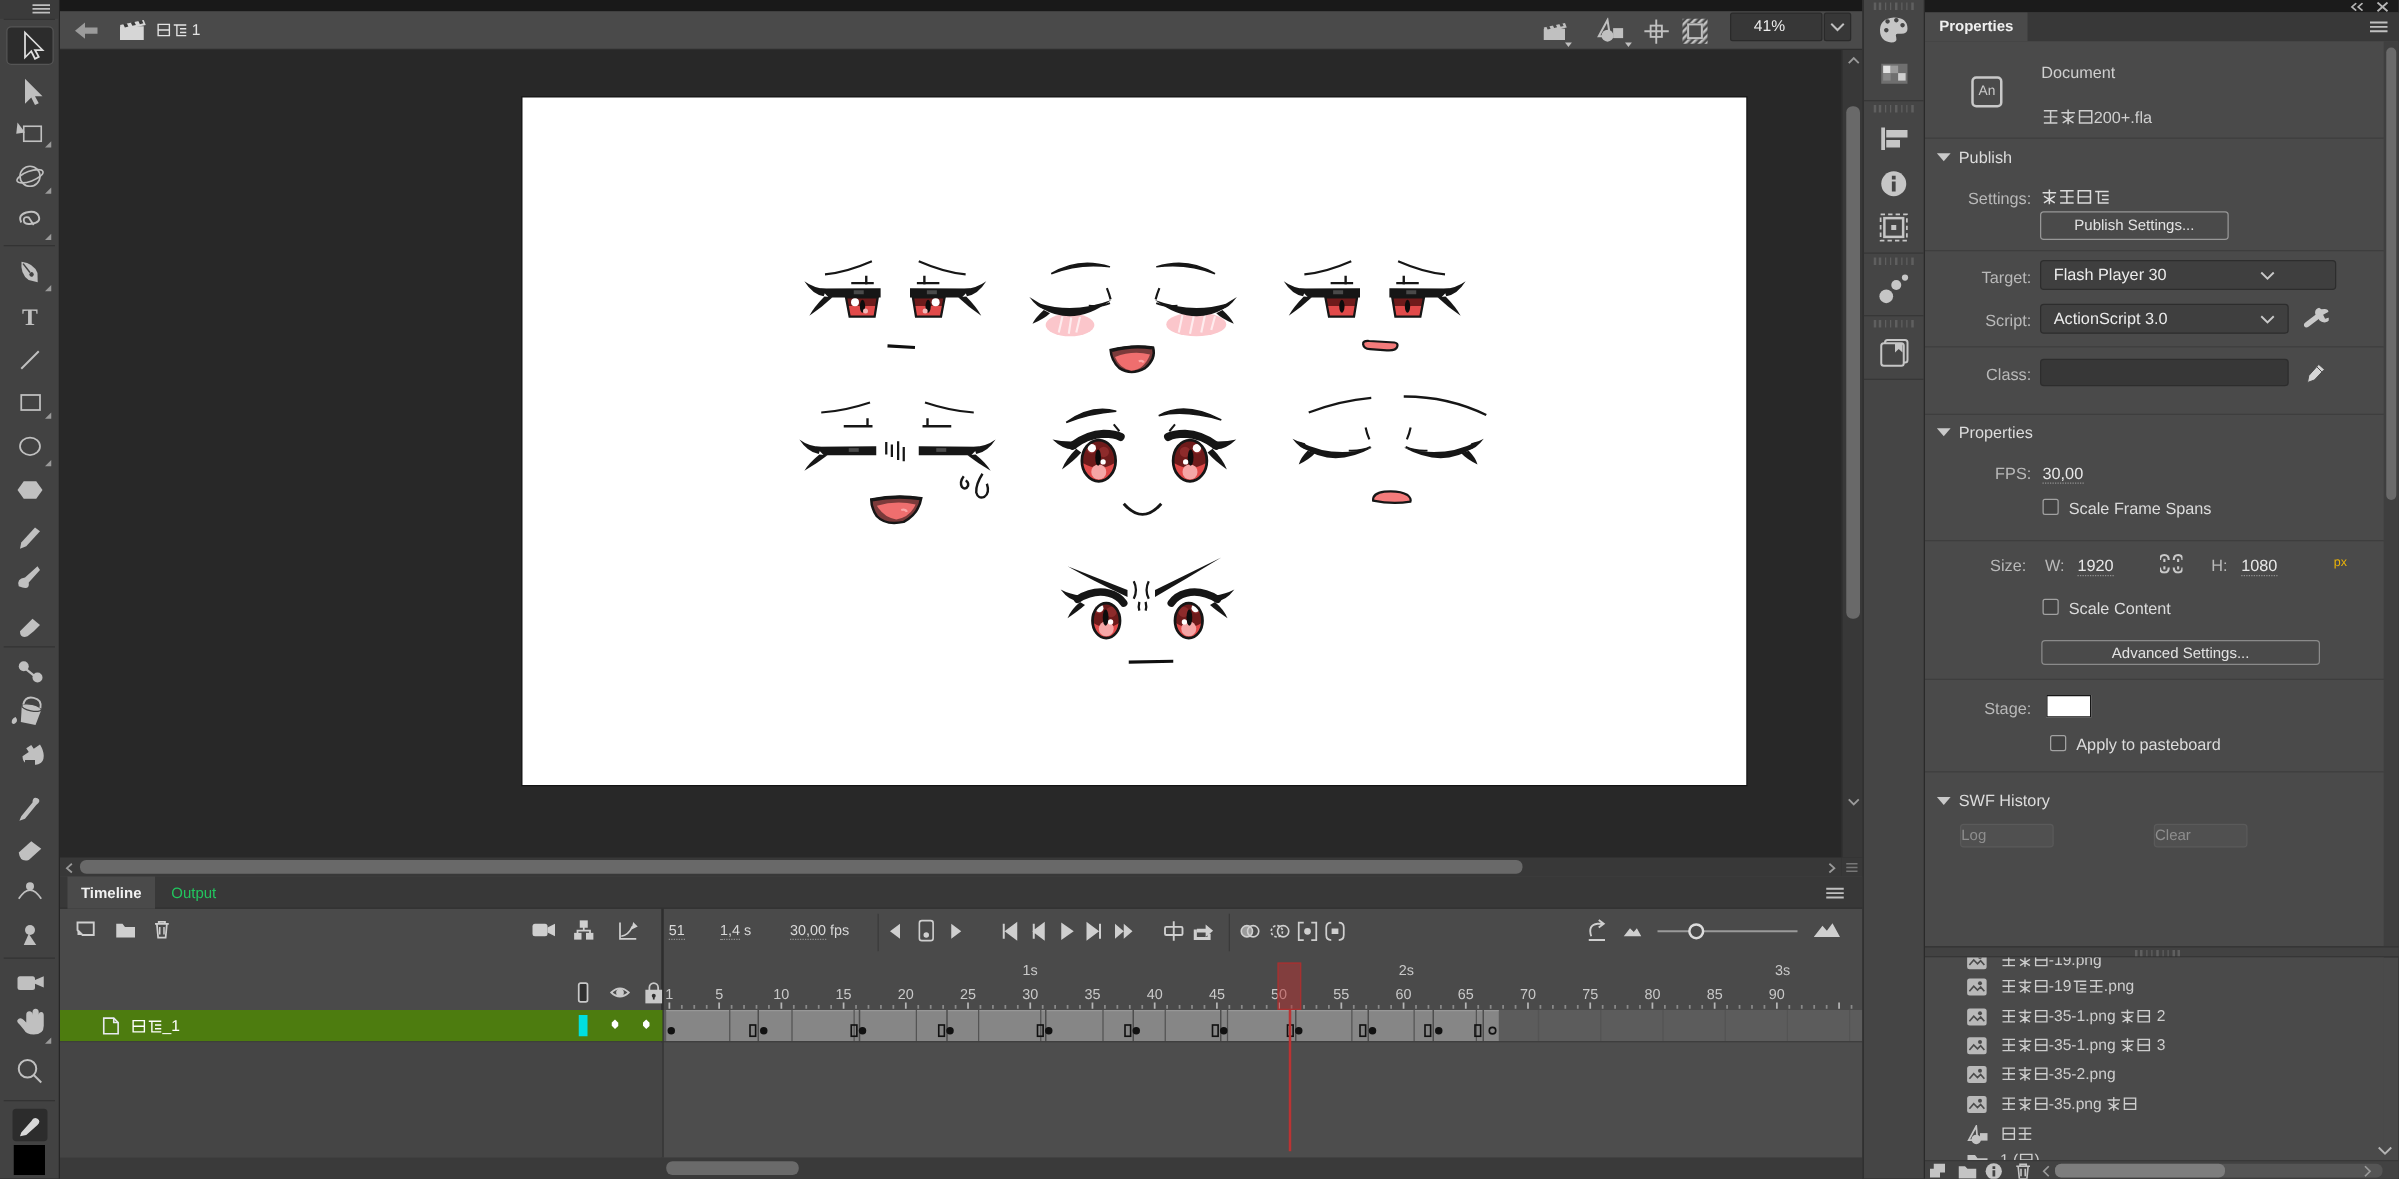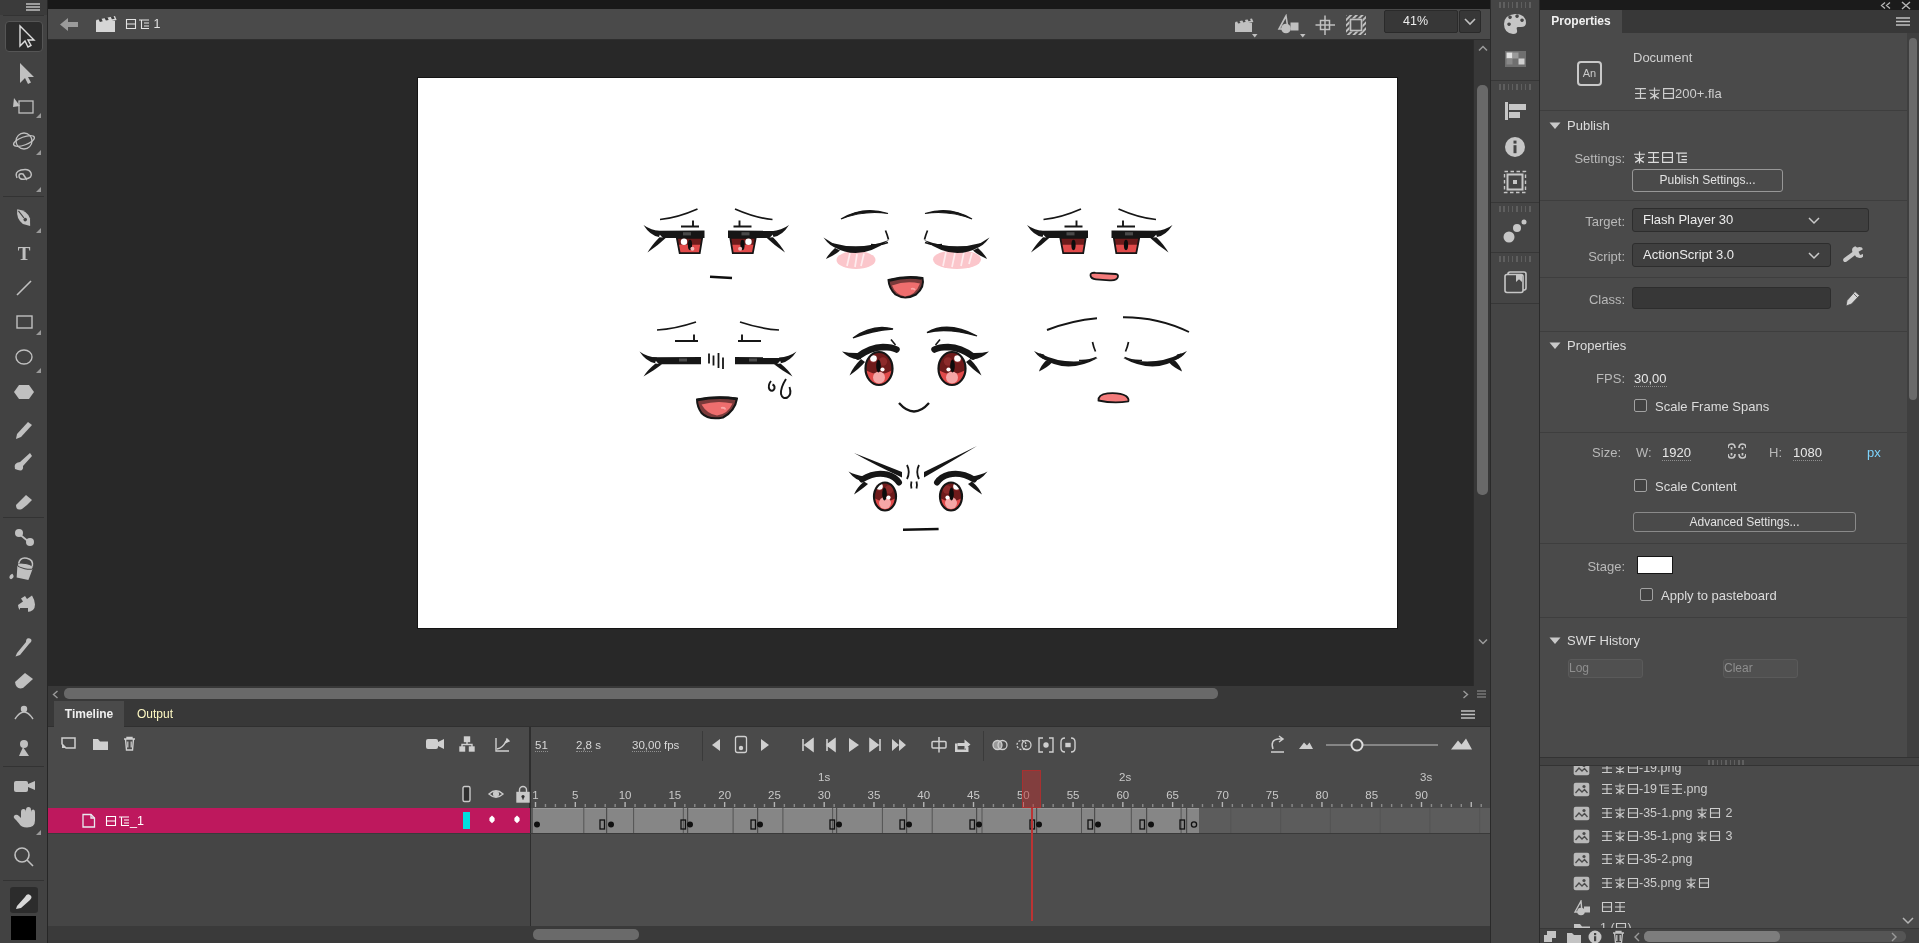--- a/index.html
+++ b/index.html
@@ -418,21 +418,21 @@
             <path d="M-55,-20.5 Q-65,-22 -71.5,-25.5 Q-64,-15.5 -55.5,-16 Z" fill="#161616"></path>
             <path d="M-56,-15.5 Q-63.5,-9 -66,-2.5 Q-57,-8.5 -52,-13 Z" fill="#161616"></path>
 </g>
         </g>
 <path d="M-17,32.7 L18.6,32" stroke="#0f0f0f" stroke-width="2.5" fill="none"></path>
 </g>
     </svg></div>
 <div class="a" style="left:48px;top:701px;width:1442px;height:242px;background:#4a4a4a;overflow:hidden">
     <div class="a" style="left:0;top:0;width:1442px;height:26px;background:#383838;border-bottom:1px solid #303030"></div>
     <div class="a" style="left:6px;top:0;width:70px;height:26px;background:#4a4a4a;color:#f0f0f0;font-weight:bold;font-size:12px;line-height:26px;text-align:center">Timeline</div>
-    <div class="a" style="left:76px;top:0;width:62px;height:26px;color:#fef9c3;font-size:12px;line-height:26px;text-align:center">Output</div>
+    <div class="a" style="left:76px;top:0;width:62px;height:26px;color:#22c55e;font-size:12px;line-height:26px;text-align:center">Output</div>
     <svg class="a" style="left:1412px;top:8px" width="16" height="11">
       <g stroke="#c0c0c0" stroke-width="1.5">
         <path d="M1,2h14M1,5.5h14M1,9h14"></path>
       </g>
     </svg>
     <svg class="a" style="left:0px;top:0px" width="1442" height="65">
 <g fill="#cfcfcf">
 <path d="M14,37 h13 v10 h-9 l-4,-4 z" fill="none" stroke="#cfcfcf" stroke-width="1.5"></path>
         <path d="M14,43 l4,4 h-4 z" fill="#cfcfcf"></path>
 <path d="M45,38 l5,0 2,2.5 8,0 0,8.5 -15,0 z"></path>
@@ -507,21 +507,21 @@
 <g transform="translate(1222,34)" stroke="#cfcfcf" fill="none" stroke-width="1.5">
           <path d="M3,14 q-3,-9 5,-10 l5,0 M9,1 l4,3 -4,3 M1,17 h13"></path>
         </g>
 <path d="M1251,48 L1256,41.5 L1259,44.5 L1261.5,41.5 L1265,48 Z"></path>
 <path d="M1278,44 h112" stroke="#9a9a9a" stroke-width="1.7"></path>
 <circle cx="1309" cy="44" r="5.5" fill="#4a4a4a" stroke="#dcdcdc" stroke-width="2"></circle>
 <path d="M1403,48.5 L1410,39.5 L1413.5,43.5 L1418,37.5 L1424,48.5 Z"></path>
 </g>
     </svg>
     <div class="a txt" style="left:487px;top:38px;font-size:11.5px;color:#d8d8d8"><span class="dotu">51</span></div>
-    <div class="a txt" style="left:528px;top:38px;font-size:11.5px;color:#d8d8d8"><span class="dotu">2,8</span> s</div>
+    <div class="a txt" style="left:528px;top:38px;font-size:11.5px;color:#d8d8d8"><span class="dotu">1,4</span> s</div>
     <div class="a txt" style="left:584px;top:38px;font-size:11.5px;color:#d8d8d8"><span class="dotu">30,00</span> fps</div>
     <div class="a" style="left:481px;top:26px;width:2px;height:199px;background:#2e2e2e"></div>
     <div class="a" style="left:654px;top:30px;width:1px;height:30px;background:#3a3a3a"></div>
     <div class="a" style="left:935px;top:30px;width:1px;height:30px;background:#3a3a3a"></div>
     <svg class="a" style="left:412px;top:84px" width="70" height="20">
       <g stroke="#c9c9c9" fill="none" stroke-width="1.4">
 <rect x="3" y="1.5" width="7" height="15" rx="1.5" fill="#2f2f2f"></rect>
 <g transform="translate(28,0)">
           <path d="M1,9 Q8,2.5 15,9 Q8,15.5 1,9 Z"></path>
           <circle cx="8" cy="9" r="2.4" fill="#c9c9c9"></circle>
@@ -647,21 +647,21 @@
       <rect x="1352.885" y="103" width="1.4" height="3" fill="#8a8a8a"></rect>
       <rect x="1362.84" y="103" width="1.4" height="3" fill="#8a8a8a"></rect>
       <rect x="1372.7949999999998" y="101" width="1.4" height="5" fill="#b5b5b5"></rect>
       <rect x="1382.75" y="103" width="1.4" height="3" fill="#8a8a8a"></rect>
       <rect x="1392.705" y="103" width="1.4" height="3" fill="#8a8a8a"></rect>
       <rect x="1402.66" y="103" width="1.4" height="3" fill="#8a8a8a"></rect>
       <rect x="1412.615" y="103" width="1.4" height="3" fill="#8a8a8a"></rect>
       <rect x="1422.57" y="101" width="1.4" height="5" fill="#b5b5b5"></rect>
       <rect x="1432.5249999999999" y="103" width="1.4" height="3" fill="#8a8a8a"></rect>
     </svg>
-    <div class="a" style="left:0;top:107px;width:482px;height:25px;background:#be185d">
+    <div class="a" style="left:0;top:107px;width:482px;height:25px;background:#4d7c0f">
       <svg class="a" style="left:32px;top:5px" width="18" height="16">
         <path d="M3,1.5 h8 l3.5,3.5 v9 h-11.5 z" fill="none" stroke="#e8eaf0" stroke-width="1.3"></path>
         <path d="M11,1.5 v3.5 h3.5" fill="none" stroke="#e8eaf0" stroke-width="1.3"></path>
       </svg>
       <div class="a" style="left:56px;top:6px;color:#fff;font-size:12.5px"><svg class="hz" width="12" height="12" style="margin:0 0.5px;vertical-align:-2px" viewBox="0 0 12 12">
           <use href="#hz2"></use>
         </svg><svg class="hz" width="12" height="12" style="margin:0 0.5px;vertical-align:-2px" viewBox="0 0 12 12">
           <use href="#hz4"></use>
         </svg>_1</div>
       <div class="a" style="left:415px;top:4px;width:7px;height:17px;background:#00dfdf"></div>
@@ -893,21 +893,21 @@
     <div class="rlab" style="left:0;top:445px;width:81px">Size:</div>
     <div class="a txt" style="left:96px;top:445px;font-size:13px;color:#b9b9b9">W:</div>
     <div class="a txt" style="left:122px;top:445px;font-size:13px;color:#e8e8e8"><span class="dotu">1920</span></div>
     <svg class="a" style="left:188px;top:443px" width="18" height="16">
       <g stroke="#c9c9c9" fill="none" stroke-width="1.7">
         <path d="M7,5 q0,-4 -3.5,-4 q-3.5,0 -3.5,4 M7,11 q0,4 -3.5,4 q-3.5,0 -3.5,-4 M11,5 q0,-4 3.5,-4 q3.5,0 3.5,4 M11,11 q0,4 3.5,4 q3.5,0 3.5,-4 M3.5,4 v2.5 M3.5,10 v2.5 M14.5,4 v2.5 M14.5,10 v2.5"></path>
       </g>
     </svg>
     <div class="a txt" style="left:229px;top:445px;font-size:13px;color:#b9b9b9">H:</div>
     <div class="a txt" style="left:253px;top:445px;font-size:13px;color:#e8e8e8"><span class="dotu">1080</span></div>
-    <div class="a txt" style="left:327px;top:445px;font-size:13px;color:#7dd3fc">px</div>
+    <div class="a txt" style="left:327px;top:445px;font-size:10px;color:#eab308">px</div>
     <div class="cb" style="left:94px;top:479px"></div>
     <div class="a txt" style="left:115px;top:479px;font-size:13px;color:#dcdcdc">Scale Content</div>
     <div class="btn" style="left:93px;top:512px;width:223px;height:20px;line-height:18px;border-color:#8a8a8a">Advanced Settings...</div>
     <div class="a" style="left:0;top:543px;width:367px;height:1px;background:#3e3e3e"></div>
     <div class="rlab" style="left:0;top:559px;width:85px">Stage:</div>
     <div class="a" style="left:97px;top:556px;width:36px;height:18px;background:#fff;border:1px solid #161616"></div>
     <div class="cb" style="left:100px;top:588px"></div>
     <div class="a txt" style="left:121px;top:588px;font-size:13px;color:#dcdcdc">Apply to pasteboard</div>
     <div class="a" style="left:0;top:617px;width:367px;height:1px;background:#3e3e3e"></div>
     <svg class="a" style="left:9px;top:636px" width="12" height="9">

